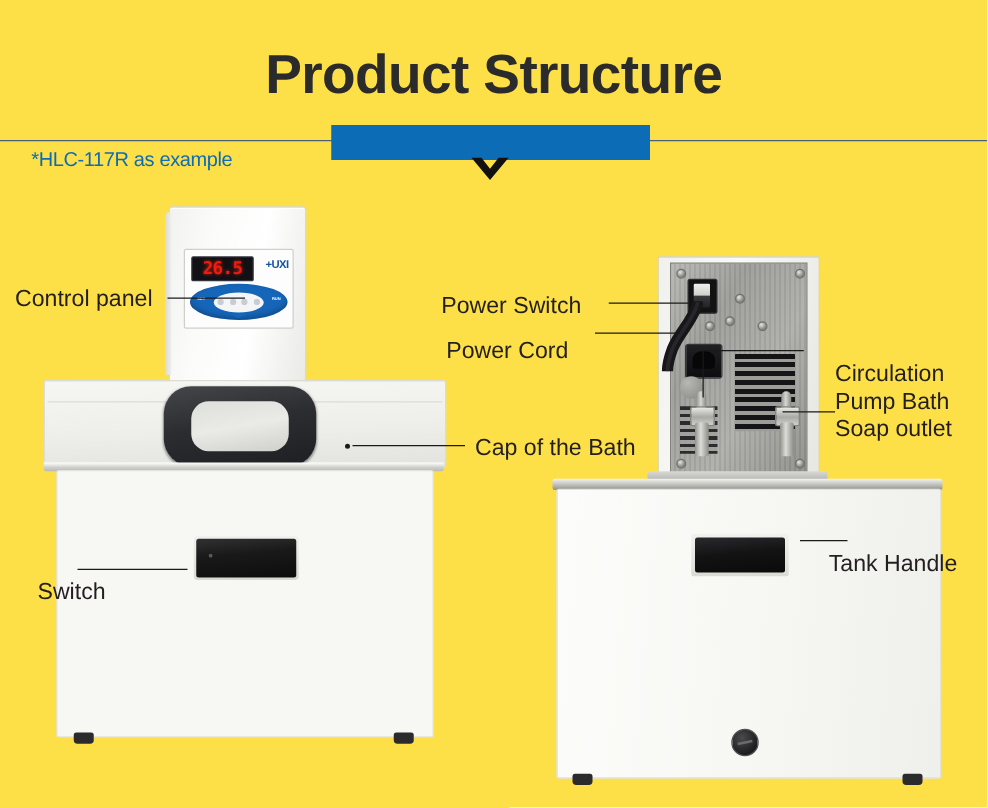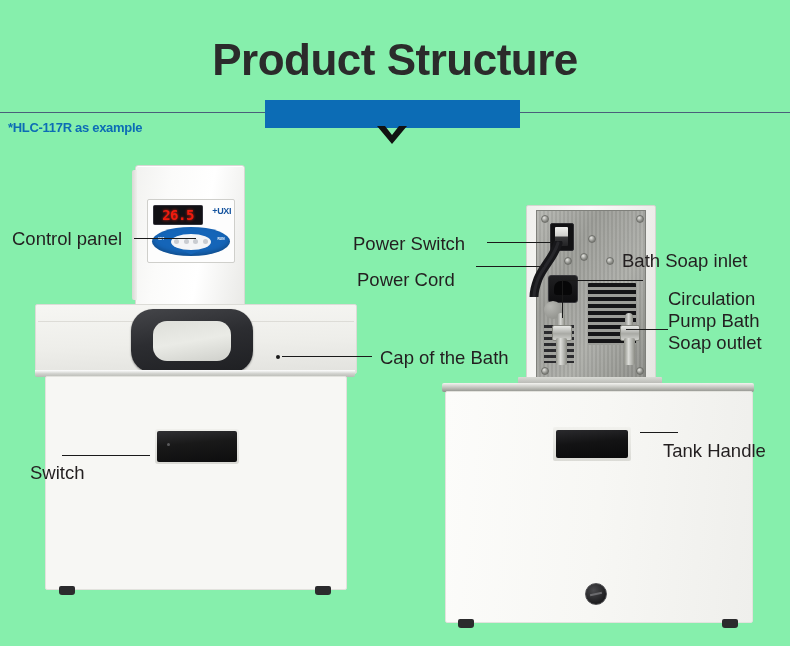--- a/index.html
+++ b/index.html
@@ -9,21 +9,21 @@
     background: #ffffff;
   }
   body {
     font-family: "Liberation Sans", sans-serif;
     -webkit-font-smoothing: antialiased;
   }
   #page {
     position: relative;
     width: 790px;
     height: 646px;
-    background: #86efac;
+    background: #fde047;
     overflow: hidden;
   }
 
   
   .page-title {
     position: absolute;
     left: 0; top: 38px;
     width: 790px;
     text-align: center;
     font-size: 44px;
@@ -44,23 +44,23 @@
     width: 255px; height: 28px;
     background: #0c6cb5;
   }
   .chevron {
     position: absolute;
     left: 377px; top: 126px;
     width: 30px; height: 22px;
   }
   .subtitle {
     position: absolute;
-    left: 8px; top: 120px;
-    font-size: 13px;
-    font-weight: bold;
+    left: 25px; top: 120px;
+    font-size: 16px;
+    font-weight: normal;
     color: #0c6cb5;
     letter-spacing: -0.3px;
   }
 
   
   .label {
     position: absolute;
     font-size: 18.5px;
     color: #231f20;
     line-height: 1.18;
@@ -555,21 +555,20 @@
   <div class="label" style="left:30px; top:462px;">Switch</div>
 
   <div class="label" style="left:353px; top:233px;">Power Switch</div>
   <div class="leader" style="left:487px; top:242px; width:65px;"></div>
 
   <div class="label" style="left:357px; top:269px;">Power Cord</div>
   <div class="leader" style="left:476px; top:266px; width:68px;"></div>
 
   <div class="label wrap" style="left:622px; top:228px; width:170px;">
     <br>
-    <span>Bath Soap inlet</span>
   </div>
   <div class="leader" style="left:563px; top:280px; width:80px;"></div>
   <div class="leader" style="left:562px; top:280px; width:1.4px; height:38px;"></div>
 
   <div class="label wrap" style="left:668px; top:288px; width:122px;">
     <span>Circulation</span><br>
     <span>Pump Bath</span><br>
     <span>Soap outlet</span>
   </div>
   <div class="leader" style="left:626px; top:329px; width:42px;"></div>

